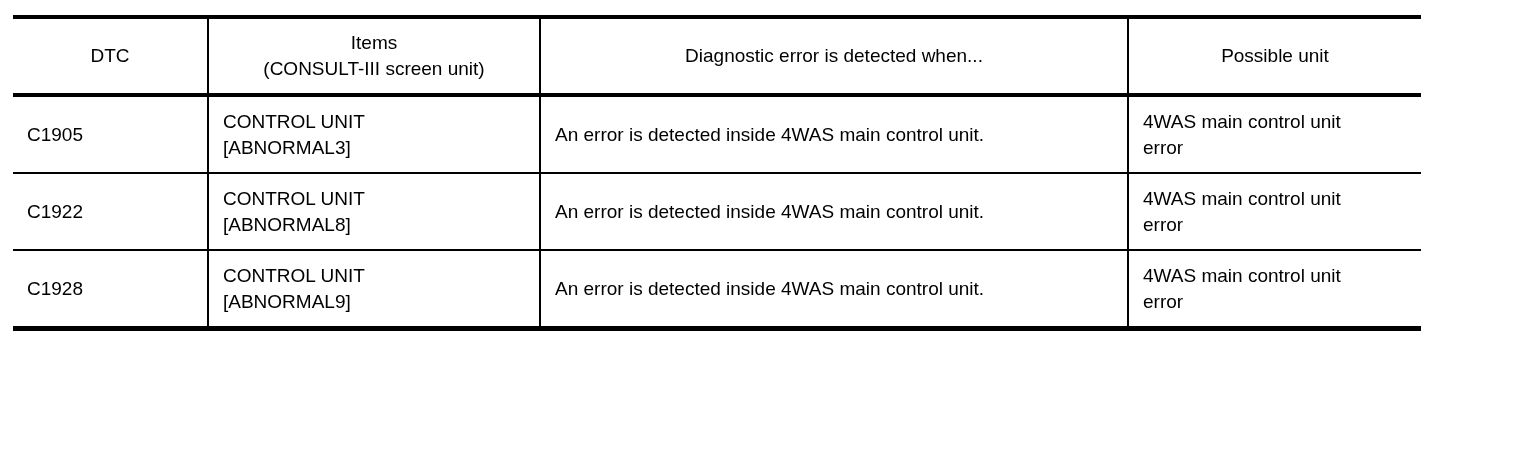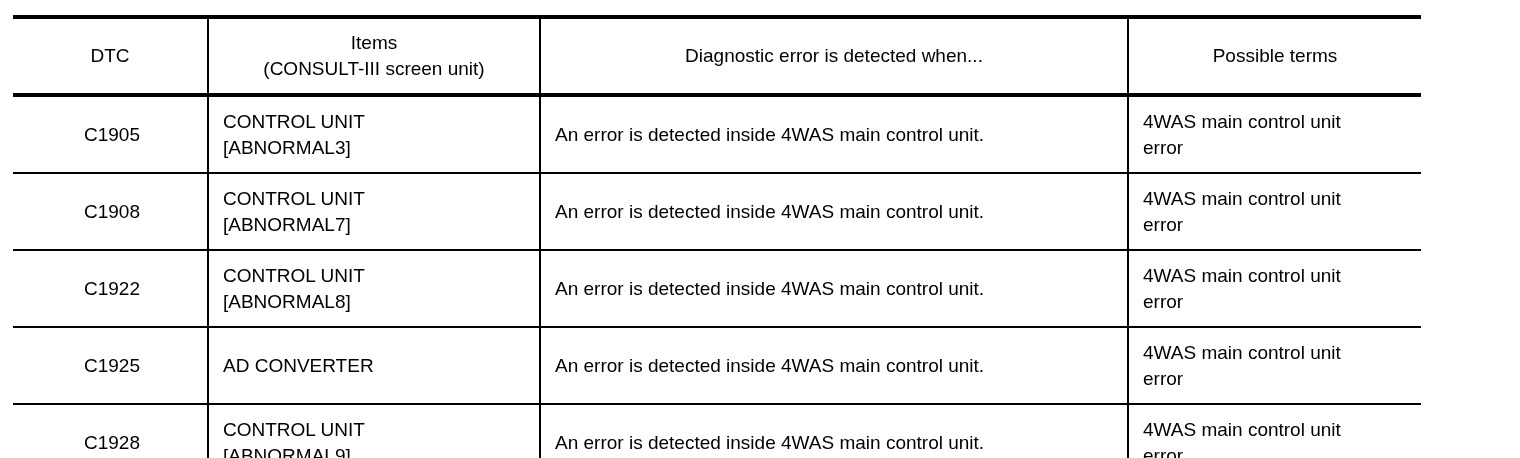--- a/index.html
+++ b/index.html
@@ -45,21 +45,20 @@
     height: 71px;
     border-top: 2px solid #000000;
     padding: 2px 10px 2px 14px;
     white-space: pre-line;
   }
   table.dtc-table th + th,
   table.dtc-table td + td {
     border-left: 2px solid #000000;
   }
   td.c-dtc {
-    text-align: center;
     padding-left: 10px;
   }
   td.c-items, td.c-detected, td.c-cause {
     text-align: left;
   }
 </style>
 </head>
 <body>
 
 <div class="page">
@@ -69,51 +68,36 @@
       <col style="width:332px">
       <col style="width:588px">
       <col style="width:293px">
     </colgroup>
     <thead>
       <tr>
         <th>DTC</th>
         <th>Items
 (CONSULT-III screen unit)</th>
         <th>Diagnostic error is detected when...</th>
-        <th>Possible terms</th>
+        <th>Possible unit</th>
       </tr>
     </thead>
     <tbody>
       <tr>
         <td class="c-dtc">C1905</td>
         <td class="c-items">CONTROL UNIT
 [ABNORMAL3]</td>
         <td class="c-detected">An error is detected inside 4WAS main control unit.</td>
         <td class="c-cause">4WAS main control unit
 error</td>
       </tr>
       <tr>
-        <td class="c-dtc">C1908</td>
-        <td class="c-items">CONTROL UNIT
-[ABNORMAL7]</td>
-        <td class="c-detected">An error is detected inside 4WAS main control unit.</td>
-        <td class="c-cause">4WAS main control unit
-error</td>
-      </tr>
-      <tr>
         <td class="c-dtc">C1922</td>
         <td class="c-items">CONTROL UNIT
 [ABNORMAL8]</td>
-        <td class="c-detected">An error is detected inside 4WAS main control unit.</td>
-        <td class="c-cause">4WAS main control unit
-error</td>
-      </tr>
-      <tr>
-        <td class="c-dtc">C1925</td>
-        <td class="c-items">AD CONVERTER</td>
         <td class="c-detected">An error is detected inside 4WAS main control unit.</td>
         <td class="c-cause">4WAS main control unit
 error</td>
       </tr>
       <tr>
         <td class="c-dtc">C1928</td>
         <td class="c-items">CONTROL UNIT
 [ABNORMAL9]</td>
         <td class="c-detected">An error is detected inside 4WAS main control unit.</td>
         <td class="c-cause">4WAS main control unit

